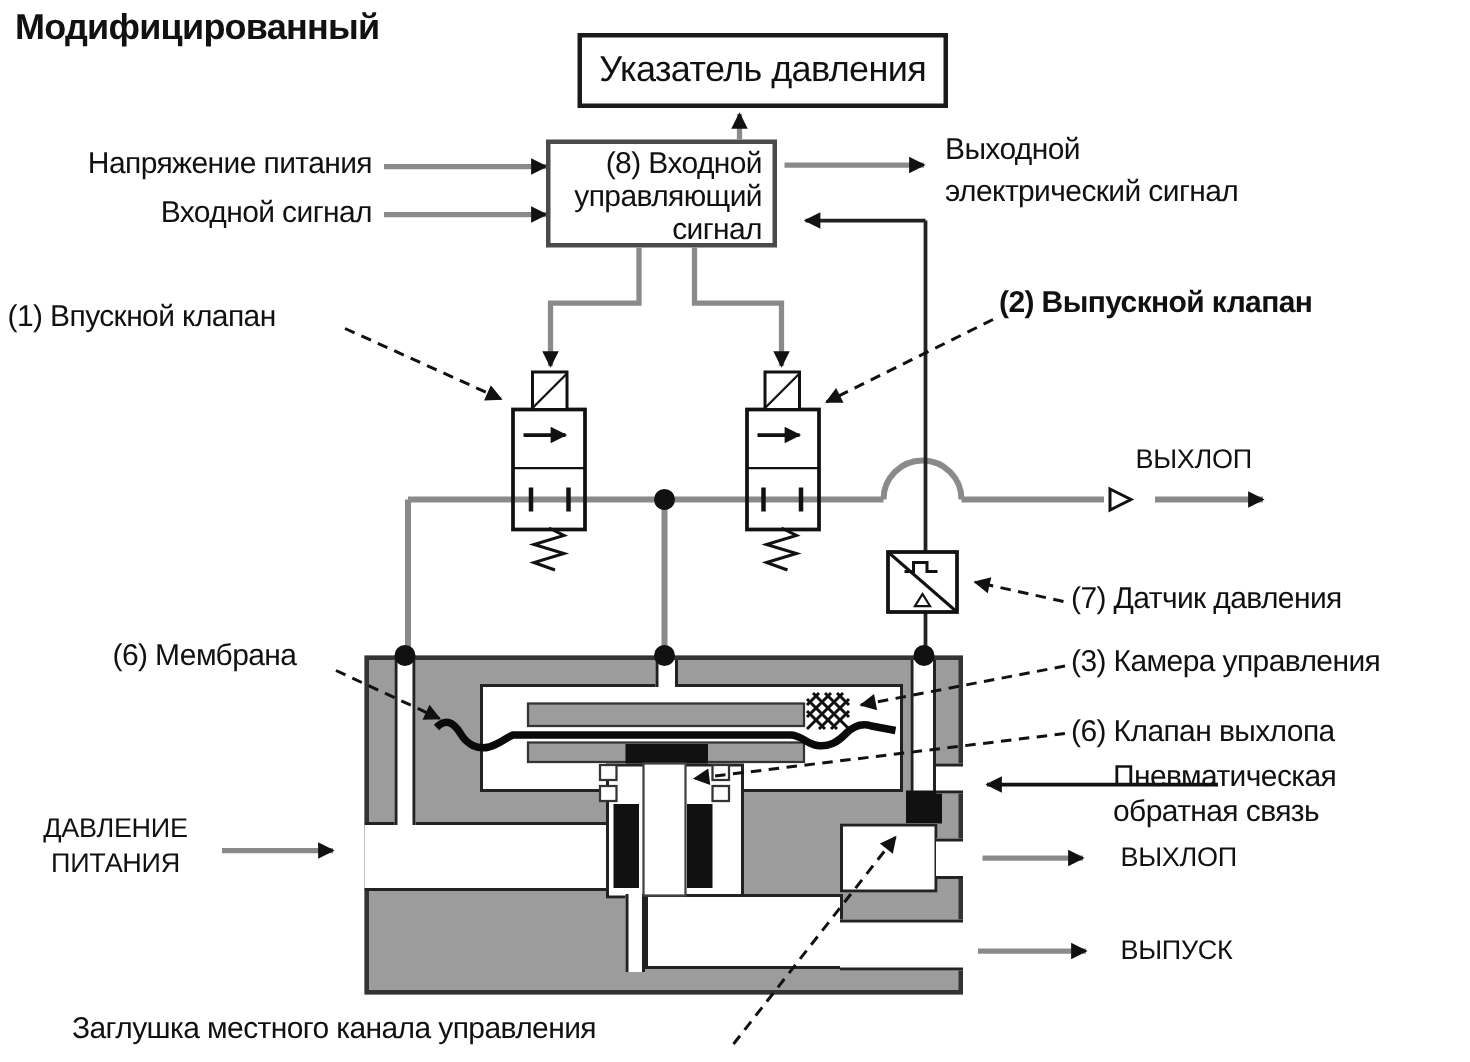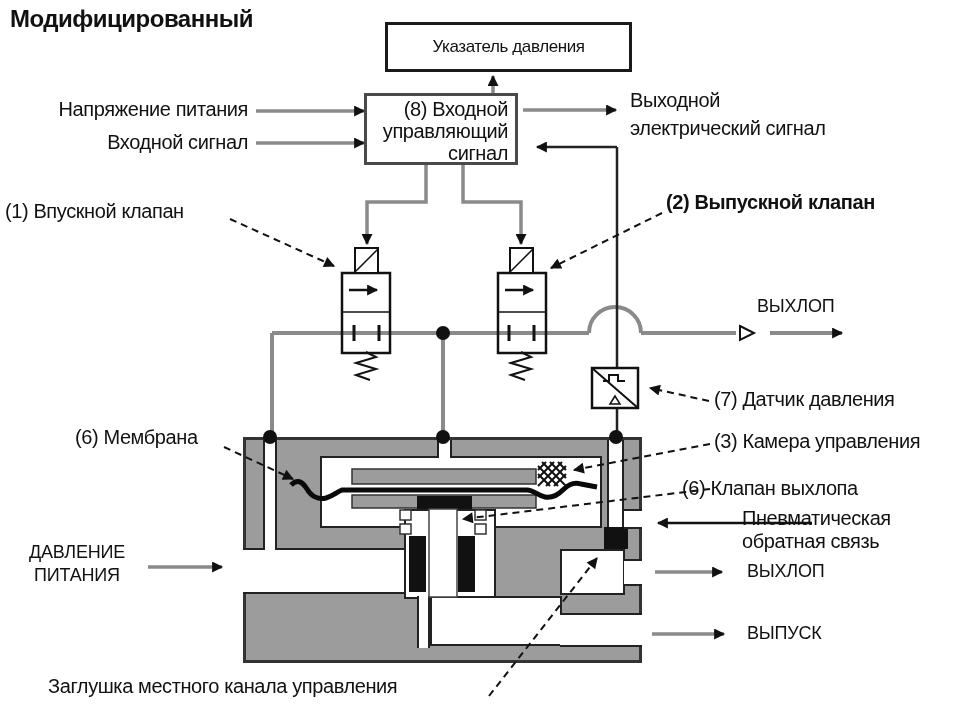--- a/index.html
+++ b/index.html
@@ -6,21 +6,21 @@
   .canvas{position:relative;width:980px;height:708px;background:#fff;overflow:hidden;
           font-family:"Liberation Sans",sans-serif;color:#111;}
   .part{position:absolute;z-index:1;box-sizing:border-box;}
   .overlay{position:absolute;left:0;top:0;z-index:2;pointer-events:none;}
   .lbl{position:absolute;z-index:3;font-size:20px;line-height:24px;letter-spacing:-0.4px;
        white-space:pre-line;}
   .caps{font-size:18px;letter-spacing:-0.2px;}
   .title{position:absolute;z-index:3;font-size:24px;font-weight:700;letter-spacing:-0.5px;}
   .box{position:absolute;z-index:3;background:#fff;box-sizing:border-box;white-space:pre-line;}
   .box.indicator{border:3px solid #1a1a1a;display:flex;align-items:center;justify-content:center;
-       font-size:17px;letter-spacing:-0.4px;}
+       font-size:24px;letter-spacing:-0.4px;}
   .box.ctrl{border:3px solid #4a4a4a;font-size:20px;line-height:22px;text-align:right;
        padding:2px 7px 0 0;letter-spacing:-0.4px;}
 </style>
 </head>
 <body>
 
 <div class="canvas">
 
   <div class="part" style="left:243px;top:437px;width:399px;height:226px;background:#9c9c9c;border:3px solid #333;"></div>
   <div class="part" style="left:243px;top:548px;width:162px;height:46px;background:#fff;border-top:2px solid #222;border-bottom:2px solid #222;"></div>
@@ -164,21 +164,21 @@
   <div class="lbl" style="left:18px;top:97px;width:230px;text-align:right;">Напряжение питания</div>
   <div class="lbl" style="left:18px;top:130px;width:230px;text-align:right;">Входной сигнал</div>
   <div class="lbl" style="left:630px;top:86px;line-height:28px;">Выходной
 электрический сигнал</div>
   <div class="lbl" style="left:5px;top:199px;">(1) Впускной клапан</div>
   <div class="lbl" style="left:666px;top:190px;font-weight:bold;">(2) Выпускной клапан</div>
   <div class="lbl caps" style="left:757px;top:294px;">ВЫХЛОП</div>
   <div class="lbl" style="left:714px;top:387px;">(7) Датчик давления</div>
   <div class="lbl" style="left:75px;top:425px;">(6) Мембрана</div>
   <div class="lbl" style="left:714px;top:429px;">(3) Камера управления</div>
-  <div class="lbl" style="left:682px;top:476px;">(6) Клапан выхлопа</div>
+  <div class="lbl" style="left:714px;top:476px;">(6) Клапан выхлопа</div>
   <div class="lbl" style="left:742px;top:507px;line-height:23px;">Пневматическая
 обратная связь</div>
   <div class="lbl caps" style="left:12px;top:541px;width:130px;text-align:center;line-height:23px;">ДАВЛЕНИЕ
 ПИТАНИЯ</div>
   <div class="lbl caps" style="left:747px;top:559px;">ВЫХЛОП</div>
   <div class="lbl caps" style="left:747px;top:621px;">ВЫПУСК</div>
   <div class="lbl" style="left:48px;top:674px;">Заглушка местного канала управления</div>
 
 </div>
 

